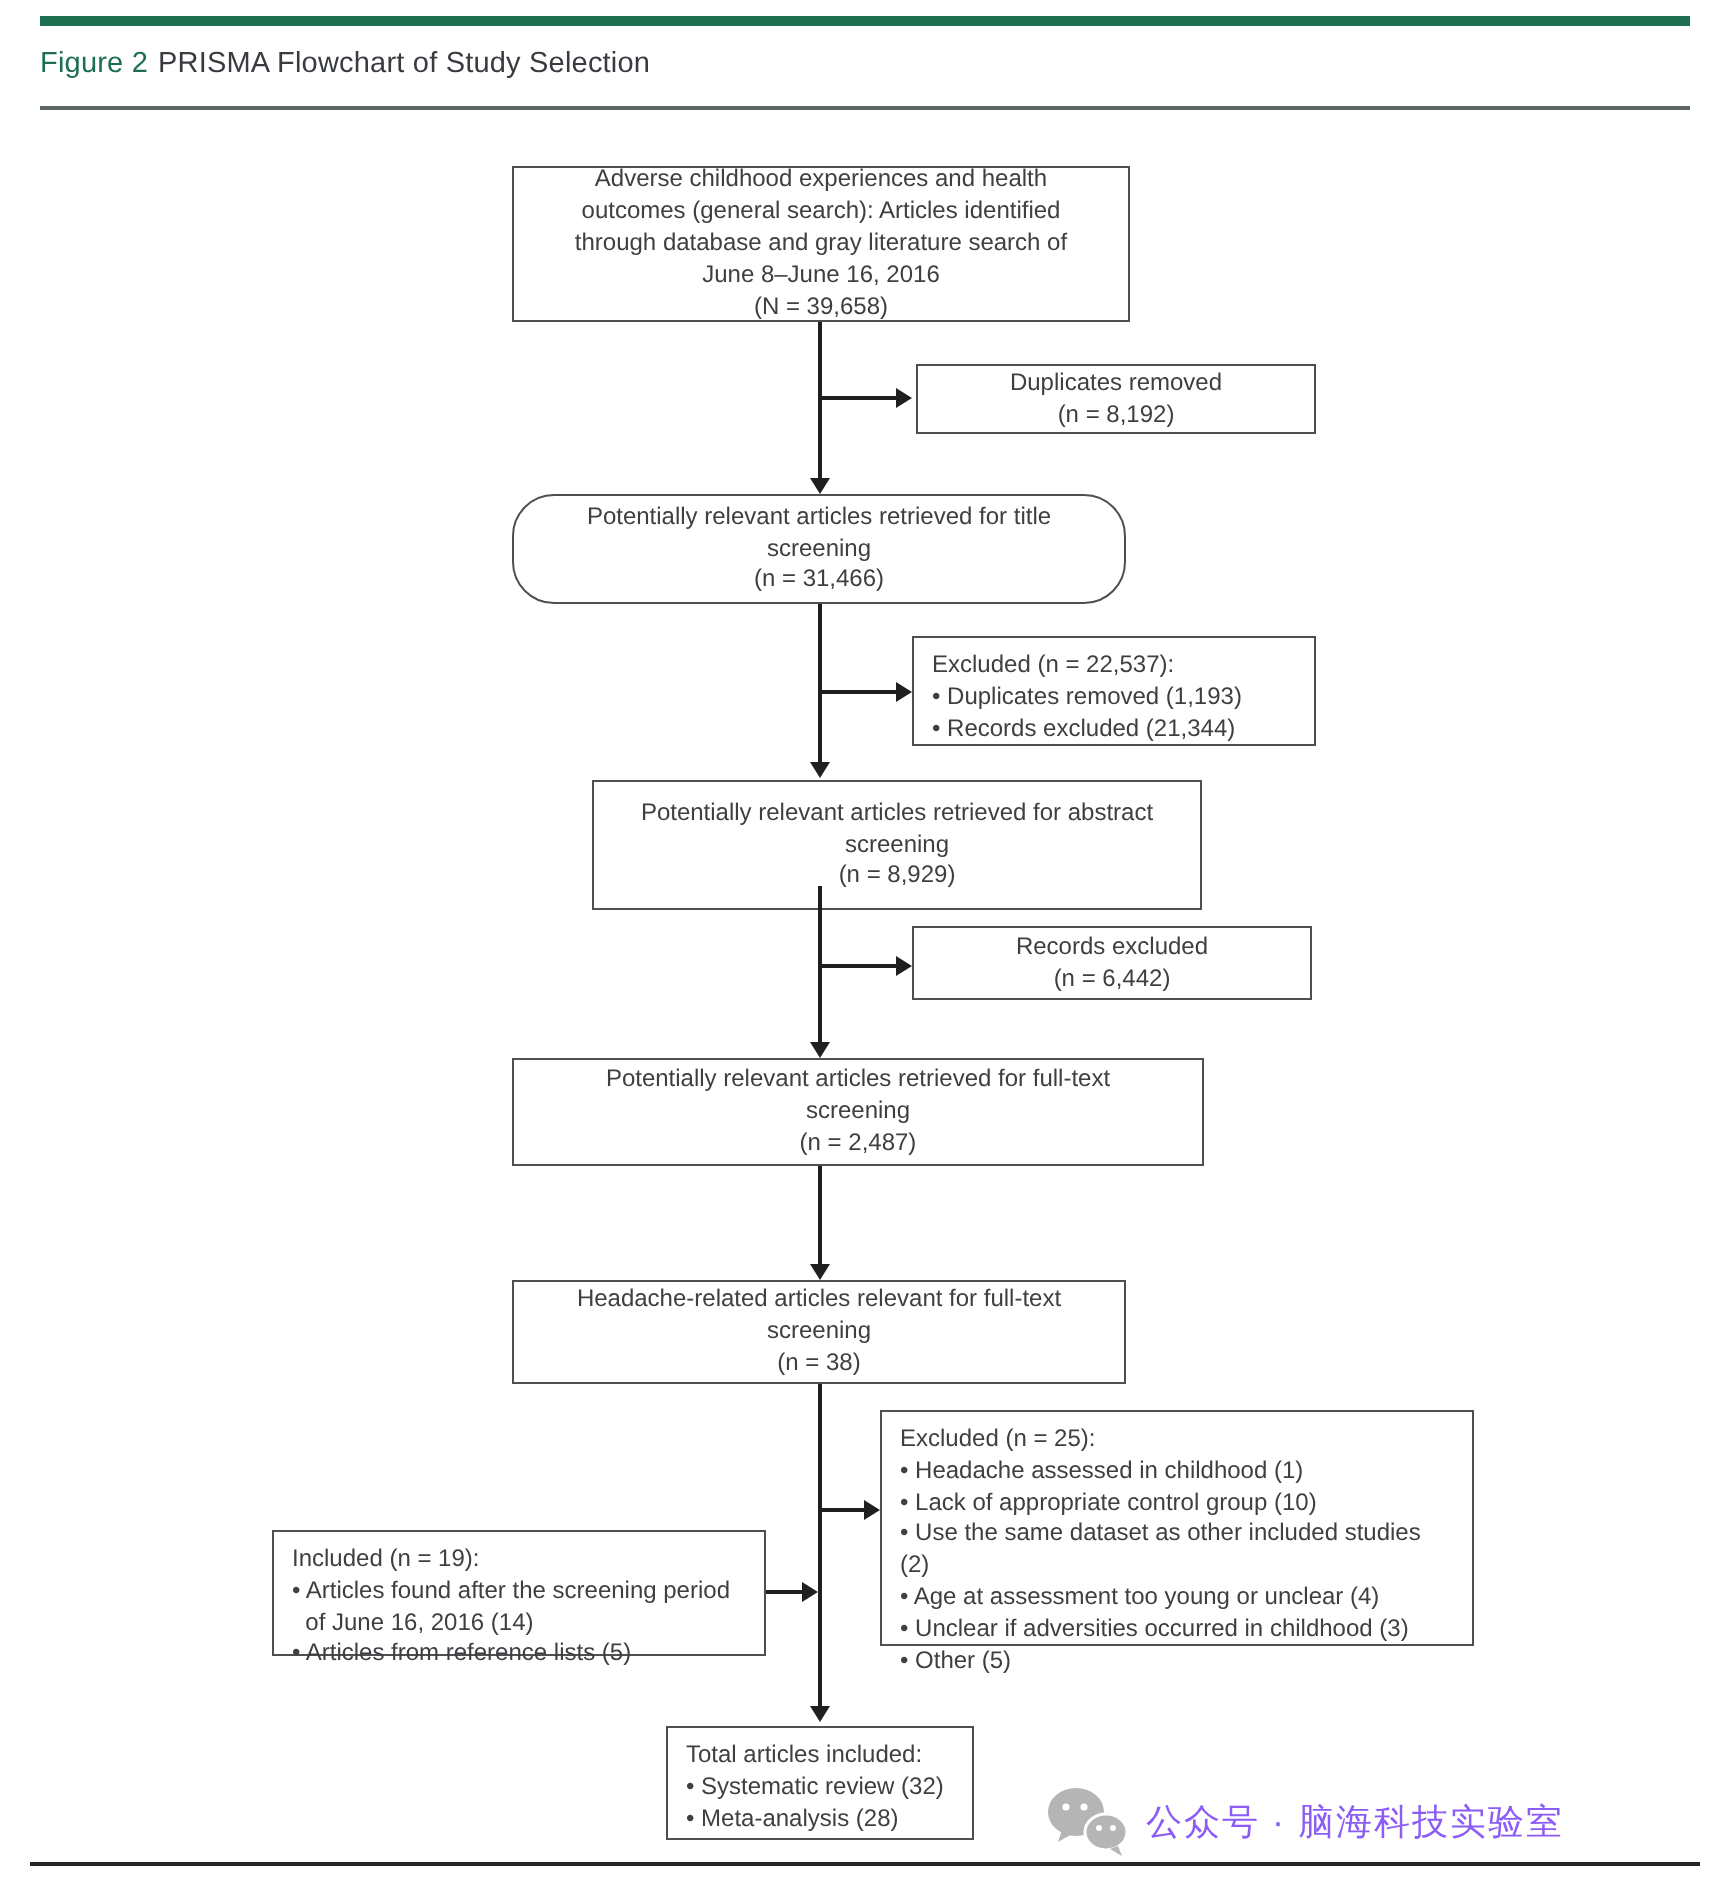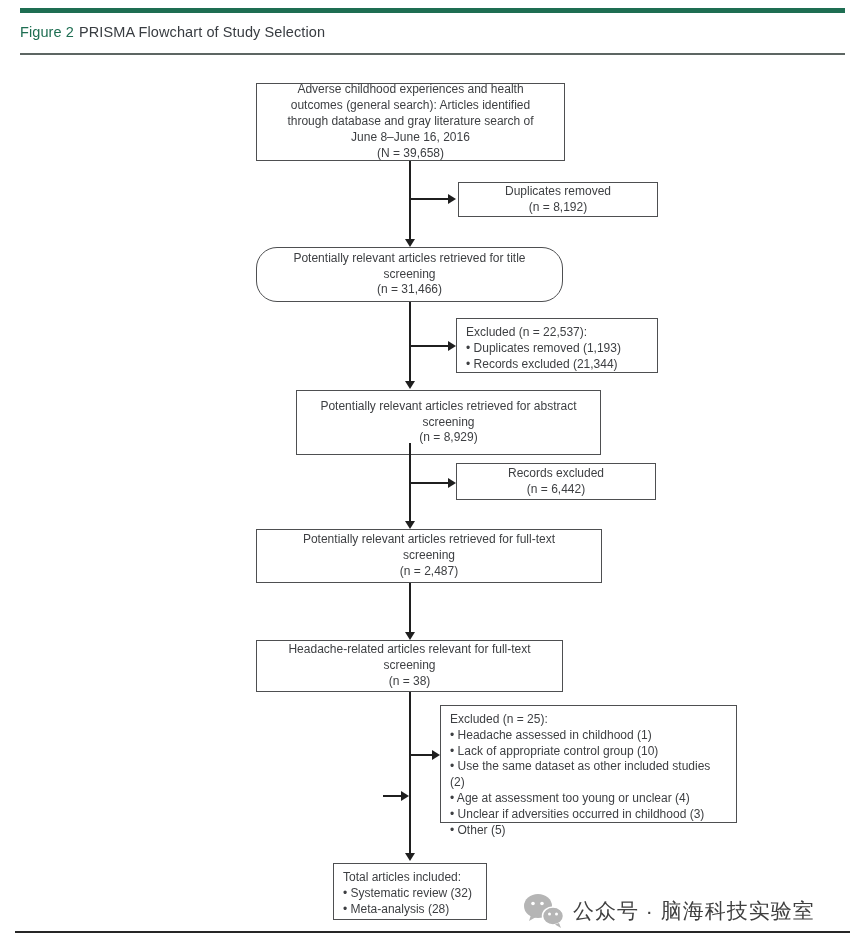--- a/index.html
+++ b/index.html
@@ -23,21 +23,21 @@
   
   .vline { position:absolute; width:1.5px; background:#1f1f1f; }
   .hline { position:absolute; height:1.5px; background:#1f1f1f; }
   .arrow-down { position:absolute; width:0; height:0;
     border-left:5px solid transparent; border-right:5px solid transparent; border-top:8px solid #1f1f1f; }
   .arrow-right { position:absolute; width:0; height:0;
     border-top:5px solid transparent; border-bottom:5px solid transparent; border-left:8px solid #1f1f1f; }
   
   .bottom-line { position:absolute; left:15px; top:931px; width:835px; height:2px; background:#262626; }
   .watermark { position:absolute; left:523px; top:893px; display:flex; align-items:center; }
-  .wm-text { font-size:21px; color:#404040; letter-spacing:1px; margin-left:8px; white-space:nowrap; }
+  .wm-text { font-size:18px; color:#8b5cf6; letter-spacing:1px; margin-left:8px; white-space:nowrap; }
 </style>
 </head>
 <body>
 
 <div class="canvas">
 
   <div class="green-bar"></div>
   <div class="fig-title">
     <span class="fig-label">Figure 2</span><span>PRISMA Flowchart of Study Selection</span>
   </div>
@@ -67,20 +67,24 @@
   <div class="fbox center" style="left:256px; top:640px; width:307px; height:52px;">Headache-related articles relevant for full-text
 screening
 (n = 38)</div>
   <div class="fbox left" style="left:440px; top:705px; width:297px; height:118px;">Excluded (n = 25):
 • Headache assessed in childhood (1)
 • Lack of appropriate control group (10)
 • Use the same dataset as other included studies (2)
 • Age at assessment too young or unclear (4)
 • Unclear if adversities occurred in childhood (3)
 • Other (5)</div>
+  <div class="fbox left" style="left:136px; top:765px; width:247px; height:63px;">Included (n = 19):
+• Articles found after the screening period
+&nbsp;&nbsp;of June 16, 2016 (14)
+• Articles from reference lists (5)</div>
   <div class="fbox left" style="left:333px; top:863px; width:154px; height:57px;">Total articles included:
 • Systematic review (32)
 • Meta-analysis (28)</div>
 
   <div class="vline" style="left:409px; top:161px; height:80px;"></div>
   <div class="arrow-down" style="left:405px; top:239px;"></div>
   <div class="hline" style="left:410px; top:198px; width:38px;"></div>
   <div class="arrow-right" style="left:448px; top:194px;"></div>
 
   <div class="vline" style="left:409px; top:302px; height:79px;"></div>

